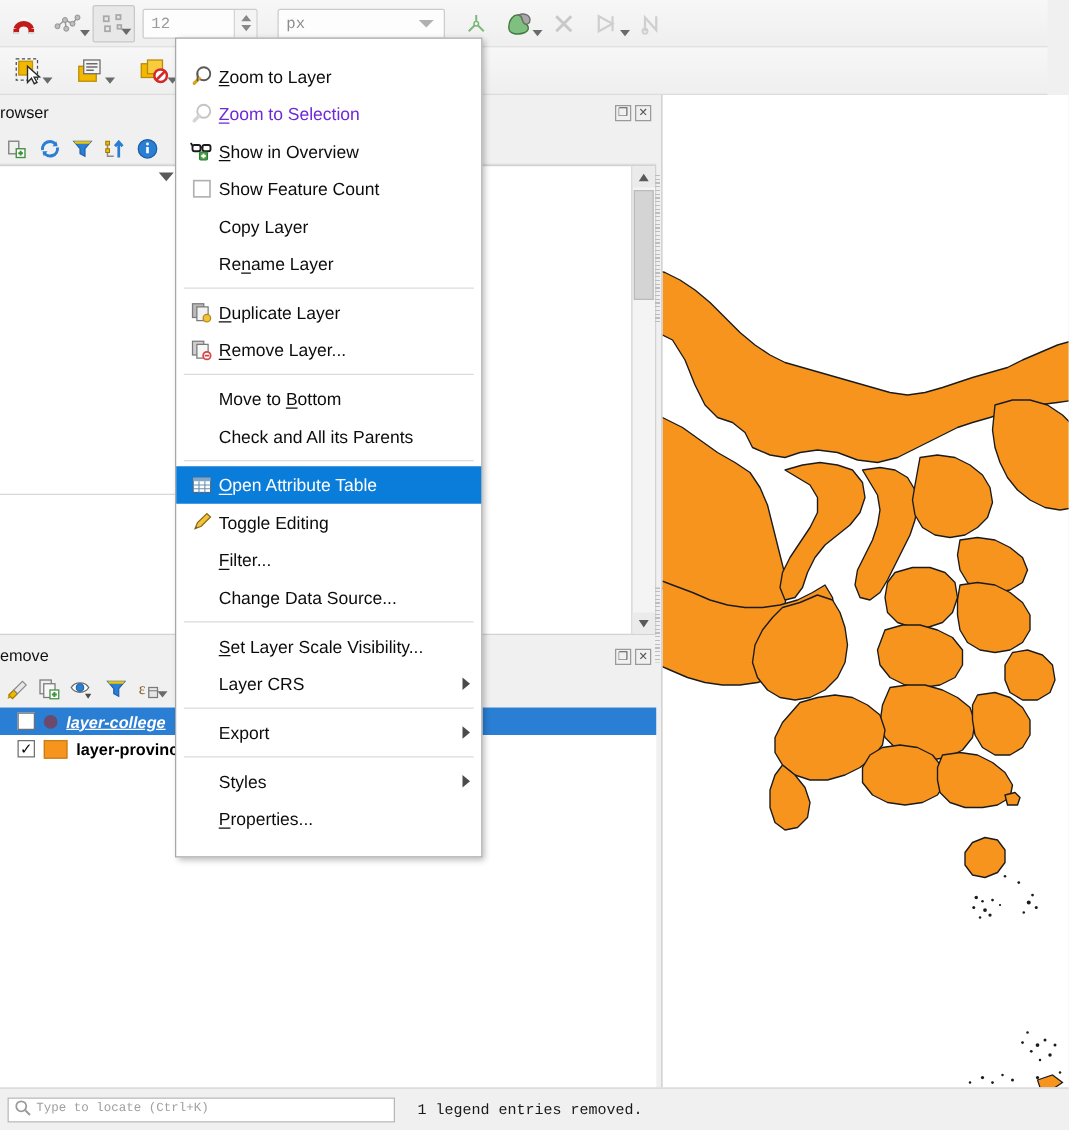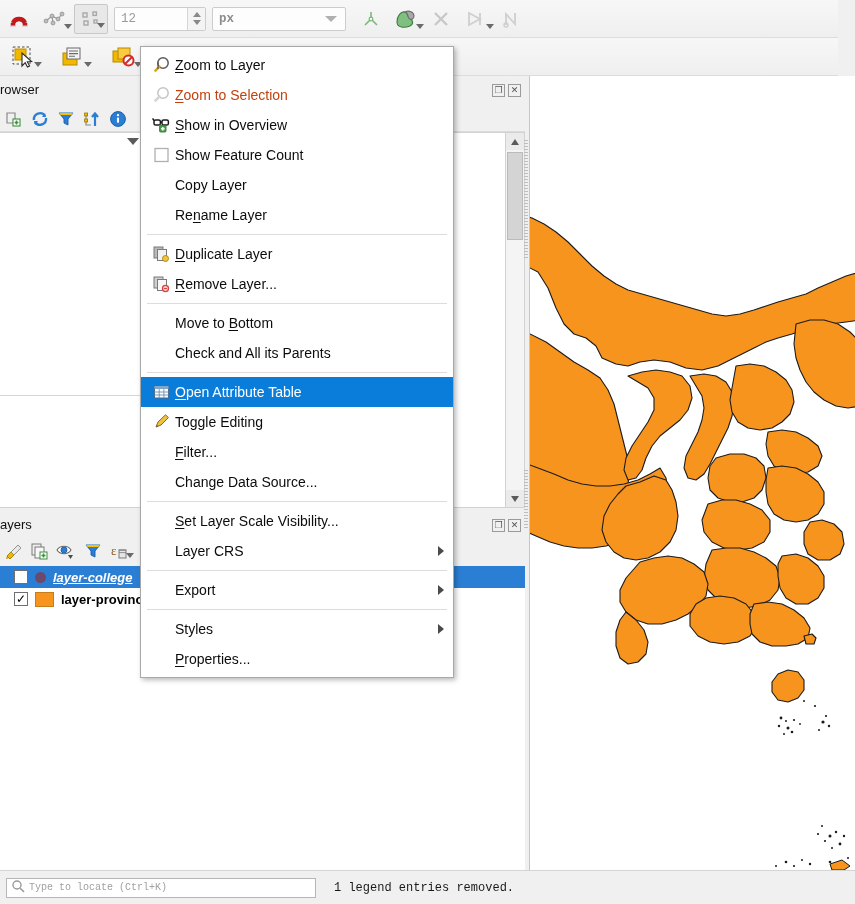--- a/index.html
+++ b/index.html
@@ -53,21 +53,21 @@
     border-left: 1px solid #d6d6d6;
     display: flex; flex-direction: column; align-items: center; justify-content: center; gap: 3px;
     background: #f4f4f4;
   }
   .spin-up { width:0;height:0;border-left:4px solid transparent;border-right:4px solid transparent;border-bottom:5px solid #888; }
   .spin-dn { width:0;height:0;border-left:4px solid transparent;border-right:4px solid transparent;border-top:5px solid #888; }
 
   .combo {
     width: 134px; height: 24px; border: 1px solid #cccccc; background: #fdfdfd;
     border-radius: 2px; display: flex; align-items: center;
-    margin-left: 6px; position: relative; flex: none; font-weight: bold;
+    margin-left: 16px; position: relative; flex: none;
   }
   .combo .val {
     padding-left: 6px; color: #8d8d8d;
     font-family: "Liberation Mono", monospace; font-size: 12.5px;
   }
   .combo .arw {
     position: absolute; right: 8px;
     width:0;height:0;border-left:6px solid transparent;border-right:6px solid transparent;border-top:6px solid #b0b0b0;
   }
 
@@ -164,31 +164,31 @@
   #locator .ph {
     color: #a0a0a0; font-family: "Liberation Mono", monospace; font-size: 10px;
   }
   #status-msg {
     margin-left: 18px; color: #1a1a1a;
     font-family: "Liberation Mono", monospace; font-size: 12px; text-align: center;
   }
 
   
   #ctx-menu {
-    position: absolute; left: 140px; top: 46px; width: 314px;
+    position: absolute; left: 140px; top: 30px; width: 246px;
     background: #ffffff; border: 1px solid #a8a8a8;
     box-shadow: 2px 2px 5px rgba(0,0,0,0.28);
-    padding: 3px 0; z-index: 50;
+    padding: 15px 0; z-index: 50;
   }
   .mi {
     height: 30px; display: flex; align-items: center;
     padding-left: 8px; position: relative; color: #0c0c0c; font-size: 14px;
   }
   .mi.highlight { background: #0a7ddb; color: #ffffff; }
-  .mi.disabled { color: #c2410c; }
+  .mi.disabled { color: #6d28d9; }
   .mi-icon {
     width: 26px; height: 22px; flex: none;
     display: flex; align-items: center; justify-content: center;
   }
   .mi-label { white-space: nowrap; }
   .mi-label u { text-underline-offset: 2px; }
   .mi-arrow {
     position: absolute; right: 9px;
     width:0;height:0;border-top:5px solid transparent;border-bottom:5px solid transparent;border-left:6px solid #4a4a4a;
   }
@@ -373,21 +373,21 @@
     </div>
     <div class="sb-thumb"></div>
     <div class="sb-arrow-dn">
       <svg width="10" height="8" viewBox="0 0 10 8">
           <path d="M5 7 L1 1 L9 1 Z" fill="#5a5a5a"></path>
         </svg>
     </div>
   </div>
 
   <div id="layers-header">
-    <div class="panel-title" style="left:0; top:5px;">ayers</div>
+    <div class="panel-title" style="left:0; top:5px;">emove</div>
     <div class="panel-btns" style="left:492px; top:7px;">
       <div class="pbtn">❐</div>
       <div class="pbtn">✕</div>
     </div>
   </div>
 
   <div id="layers-toolbar">
     <div class="tb-btn" style="width:24px;height:24px">
       <svg width="20" height="20" viewBox="0 0 20 20">
         <path d="M3 15 l4 -4 l3 3 l-4 4 z" fill="#f2b800" stroke="#9a7a00" stroke-width="0.9"></path>

